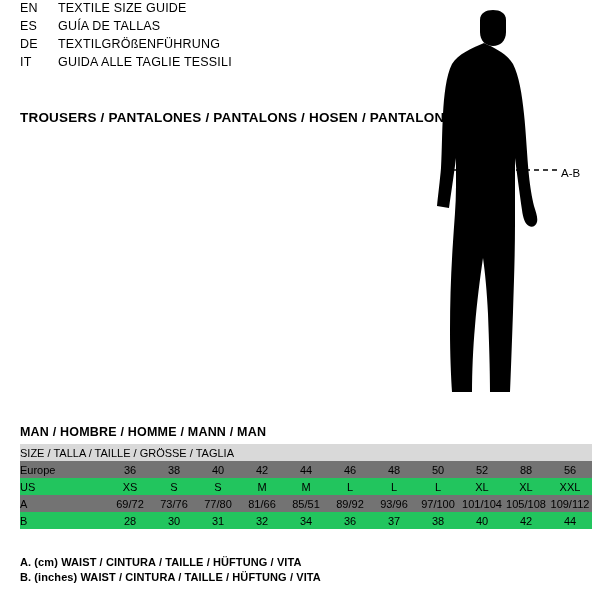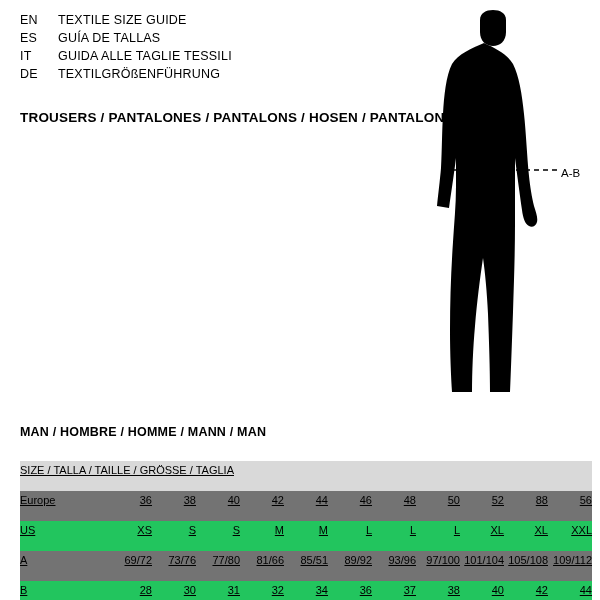--- a/index.html
+++ b/index.html
@@ -18,21 +18,21 @@
   .page {
     position: relative;
     width: 600px;
     height: 600px;
   }
 
   
   .lang-block {
     position: absolute;
     left: 20px;
-    top: 13px;
+    top: 1px;
     width: 380px;
   }
   .lang-row {
     display: flex;
     align-items: baseline;
     height: 18px;
     font-size: 12.5px;
     letter-spacing: 0.2px;
   }
   .lang-code {
@@ -81,52 +81,51 @@
   .table-section {
     position: absolute;
     left: 20px;
     top: 425px;
     width: 560px;
   }
   .section-heading {
     font-size: 12.5px;
     font-weight: bold;
     letter-spacing: 0.2px;
-    margin-bottom: 22px;
+    margin-bottom: 5px;
   }
   table.size-table {
     border-collapse: collapse;
     width: 560px;
     table-layout: fixed;
   }
   table.size-table td {
     font-size: 11px;
-    padding: 1px 0 13px 0;
+    padding: 1px 0 0 0;
     height: 16px;
     vertical-align: middle;
     white-space: nowrap;
-    text-decoration: underline;
   }
   tr.r-header td {
     background: #d9d9d9;
     font-size: 11px;
   }
   tr.r-shaded td {
     background: #737373;
   }
   tr.r-plain td {
     background: #22c55e;
   }
   td.label-cell {
     width: 88px;
     padding-left: 2px;
   }
   td.val-cell {
     width: 44px;
-    text-align: right;
+    text-align: center;
   }
 
   
   .footnotes {
     position: absolute;
     left: 20px;
     top: 555px;
     width: 560px;
   }
   .footnote {
@@ -145,26 +144,26 @@
   <div class="lang-block">
     <div class="lang-row">
       <span class="lang-code">EN</span>
       <span class="lang-text">TEXTILE SIZE GUIDE</span>
     </div>
     <div class="lang-row">
       <span class="lang-code">ES</span>
       <span class="lang-text">GUÍA DE TALLAS</span>
     </div>
     <div class="lang-row">
+      <span class="lang-code">DE</span>
+      <span class="lang-text">TEXTILGRÖßENFÜHRUNG</span>
+    </div>
+    <div class="lang-row">
       <span class="lang-code">IT</span>
       <span class="lang-text">GUIDA ALLE TAGLIE TESSILI</span>
-    </div>
-    <div class="lang-row">
-      <span class="lang-code">DE</span>
-      <span class="lang-text">TEXTILGRÖßENFÜHRUNG</span>
     </div>
   </div>
 
   <div class="product-title">TROUSERS / PANTALONES / PANTALONS / HOSEN / PANTALONI</div>
 
   <div class="figure-wrap">
     <svg class="figure-svg" width="200" height="400" viewBox="0 0 200 400">
 
       <path d="M80 10 C80 3 86 0 93 0 C100 0 106 3 106 10 L106 22 C106 31 100 36 93 36 C86 36 80 31 80 22 Z" fill="#000000"></path>
 
@@ -273,14 +272,18 @@
           <td class="val-cell">37</td>
           <td class="val-cell">38</td>
           <td class="val-cell">40</td>
           <td class="val-cell">42</td>
           <td class="val-cell">44</td>
         </tr>
       </tbody>
     </table>
   </div>
 
+  <div class="footnotes">
+    <div class="footnote">A. (cm) WAIST / CINTURA / TAILLE / HÜFTUNG / VITA</div>
+    <div class="footnote">B. (inches) WAIST / CINTURA / TAILLE / HÜFTUNG / VITA</div>
+  </div>
 
 </div>
 
 </body></html>

